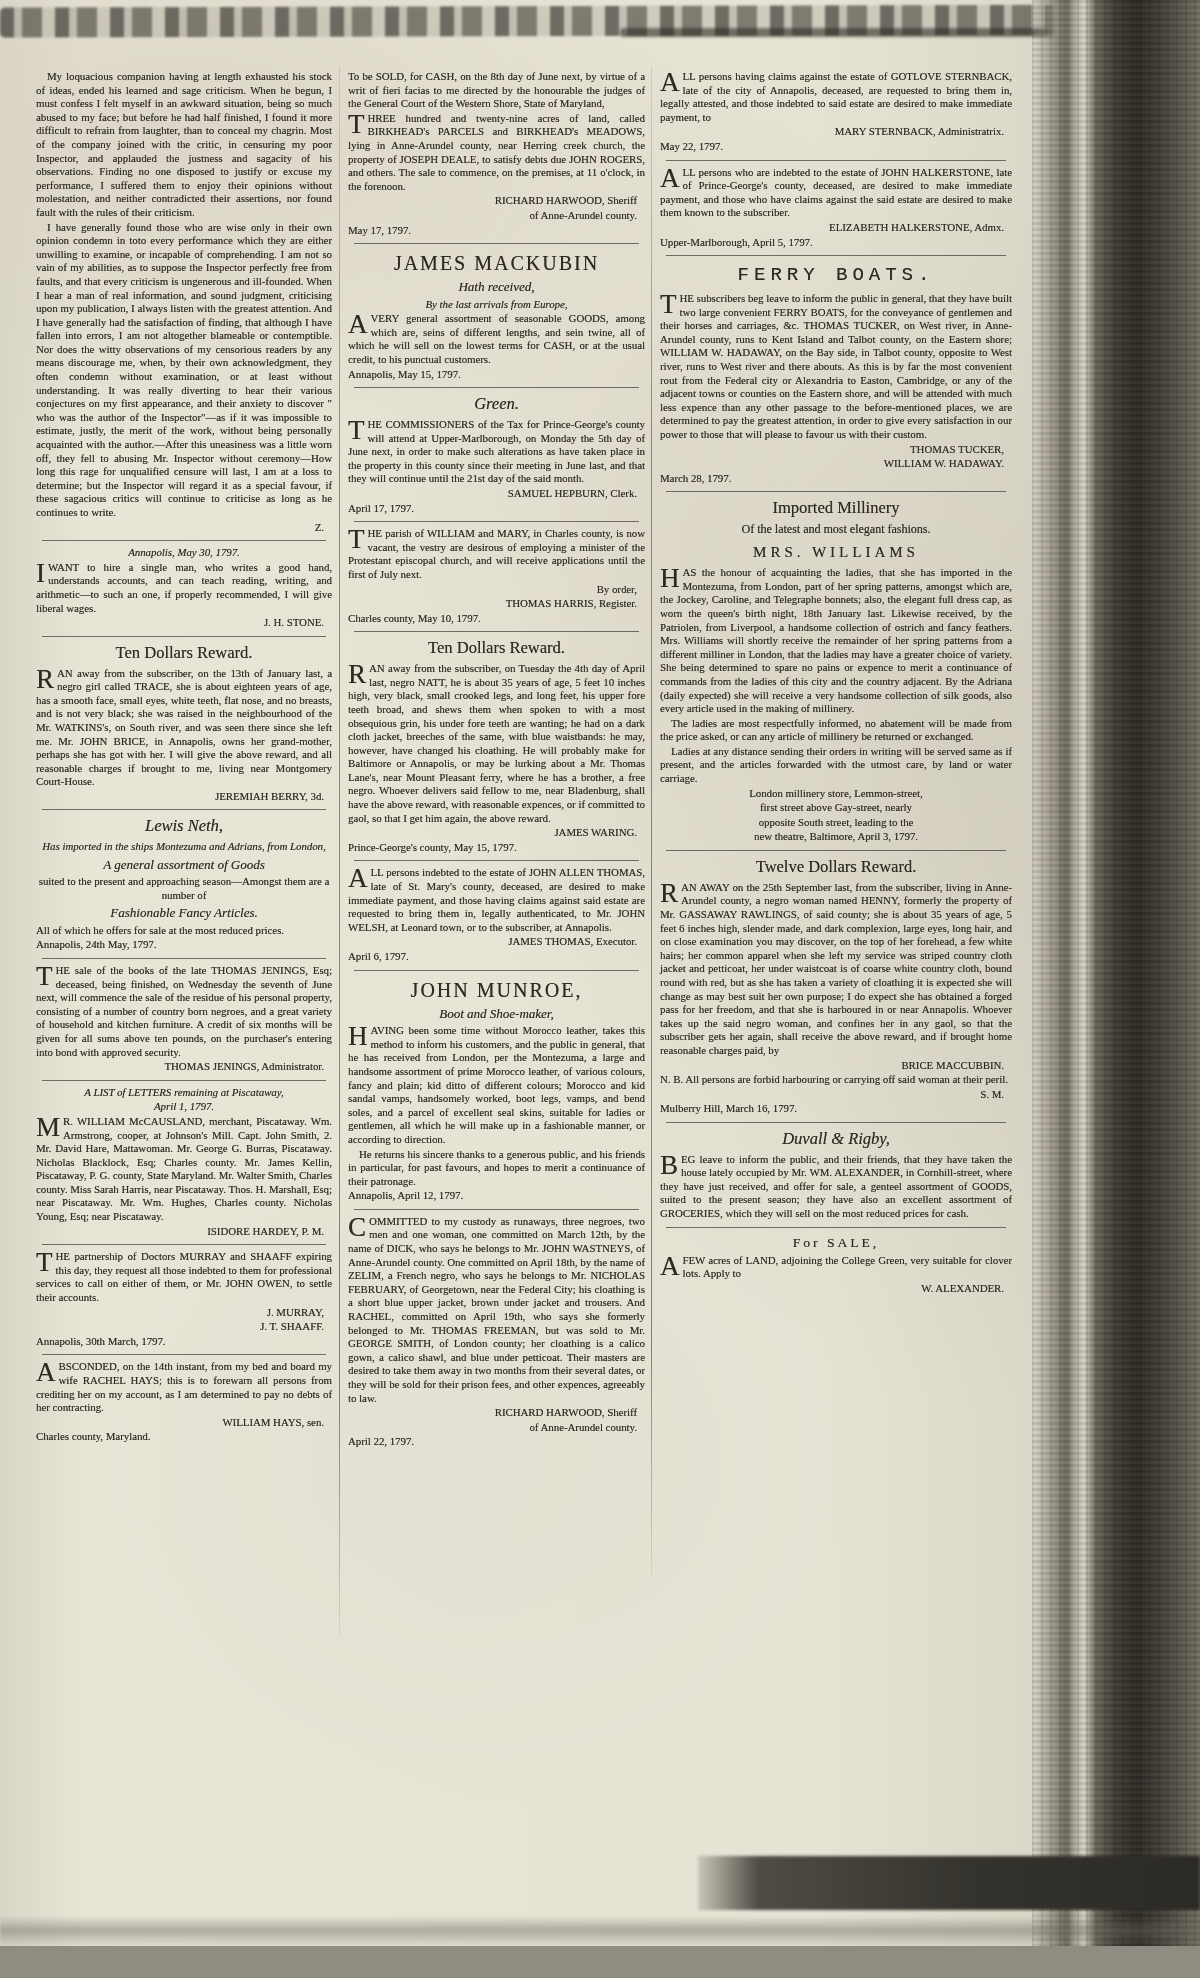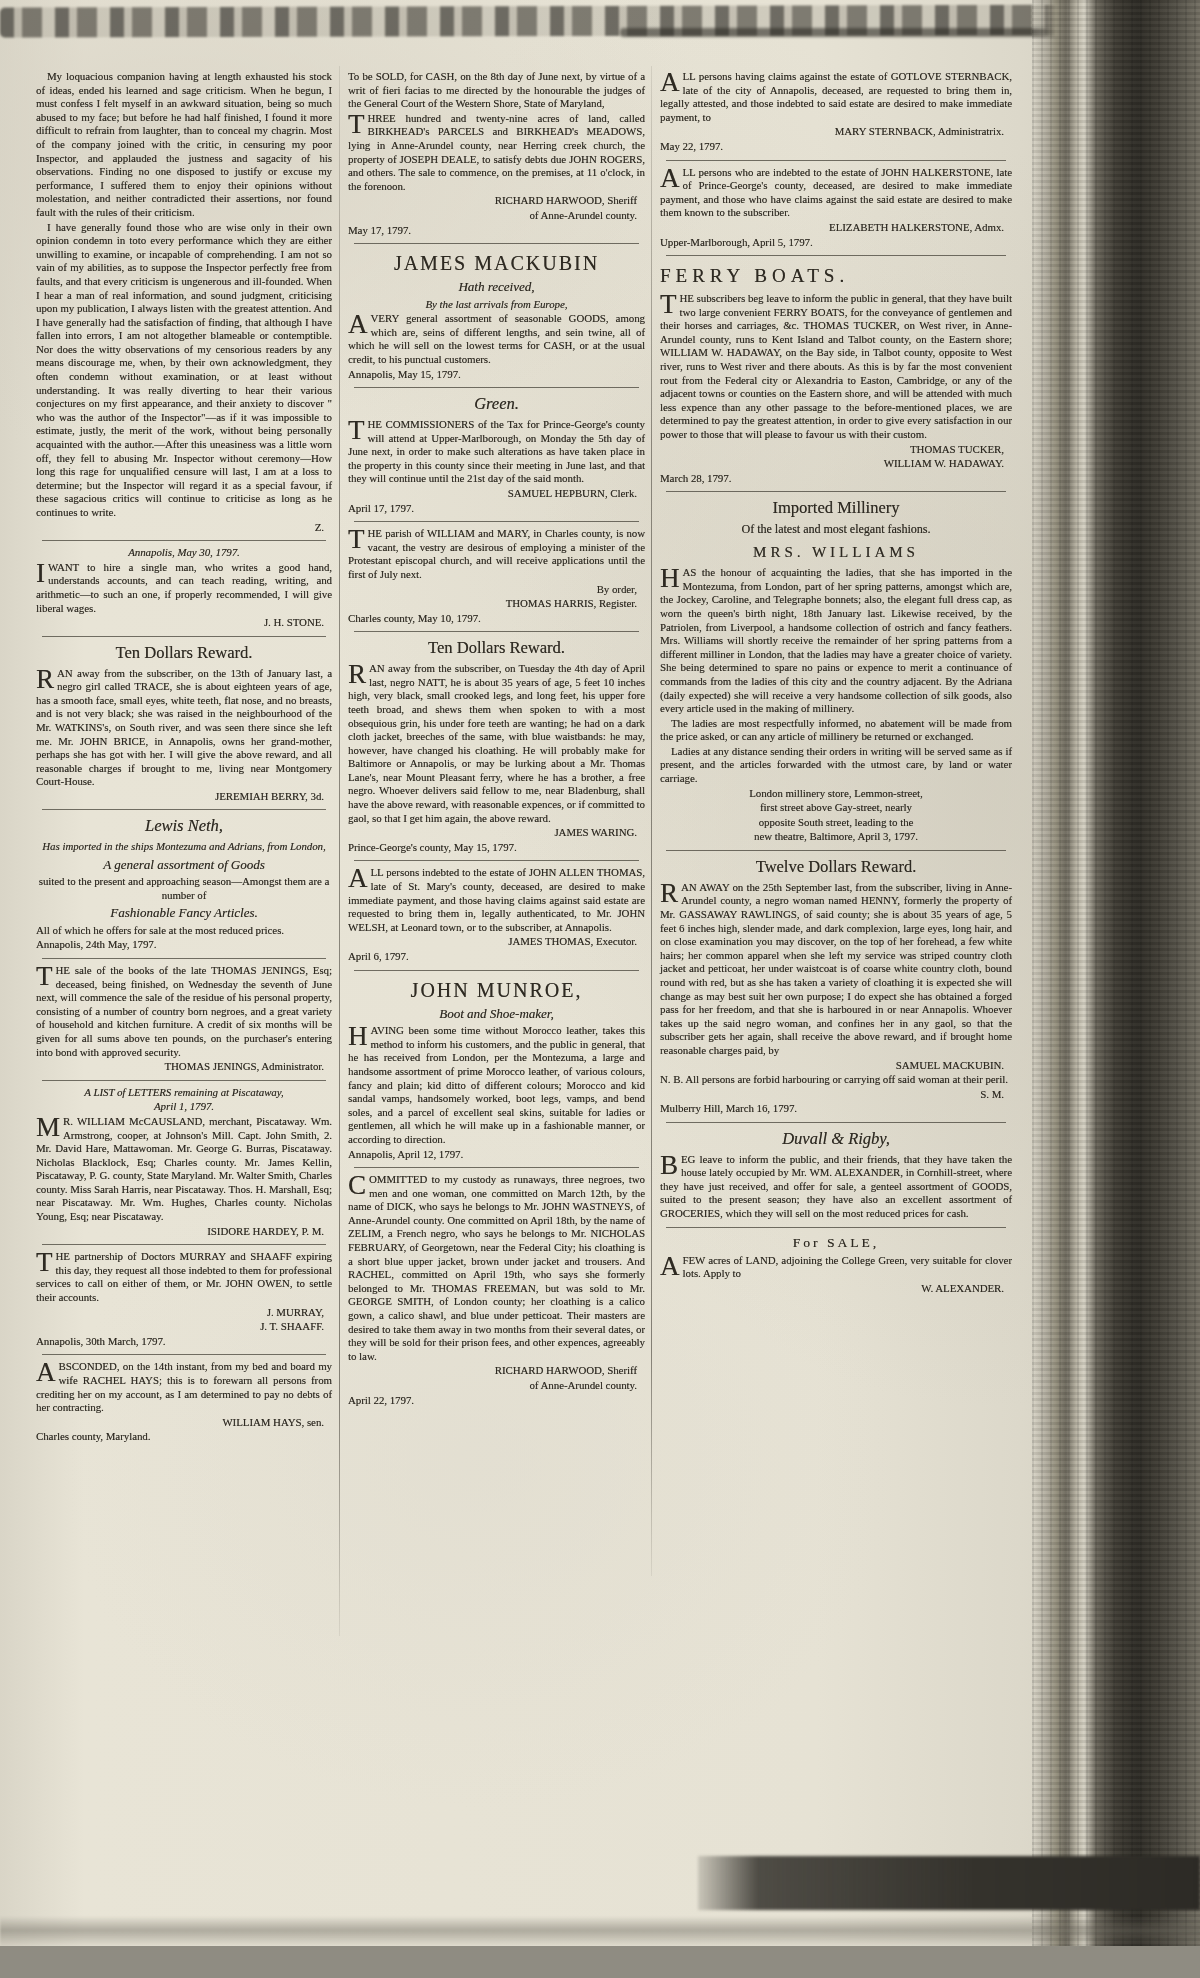--- a/index.html
+++ b/index.html
@@ -65,21 +65,21 @@
     text-shadow:0.2px 0.2px 0.4px rgba(46,42,34,0.55); }
   #col1 { left:36px;  width:296px; }
   #col2 { left:348px; width:297px; }
   #col3 { left:660px; width:352px; }
   .blk { font-size:10.8px; line-height:1.26; text-align:justify; margin:0 0 1px; }
   .p        { text-indent:11px; }
   .p-first  { }
   .drop     { }
   .dropcap  { float:left; font-size:27px; line-height:22px; padding:1px 3px 0 0; }
   .h-lg        { text-align:center; font-size:20px;  letter-spacing:2px; margin:7px 0 3px; }
-  .h-lg-spaced { text-align:left; font-size:19px;  letter-spacing:5px; margin:8px 0 4px; }
+  .h-lg-spaced { text-align:center; font-size:19px;  letter-spacing:5px; margin:8px 0 4px;font-family:Liberation Mono, monospace; }
   .h-md        { text-align:center; font-size:16.5px; margin:6px 0 3px; }
   .h-md-italic { text-align:center; font-size:16.5px; font-style:italic; margin:6px 0 3px; }
   .h-md-spaced { text-align:center; font-size:15px;  letter-spacing:4px; margin:6px 0 4px; }
   .h-sm-spaced { text-align:center; font-size:13.5px; letter-spacing:3px; margin:6px 0 3px; }
   .h-sm-italic { text-align:center; font-size:13px;  font-style:italic; margin:3px 0 2px; }
   .h-sm        { text-align:center; font-size:12px;  margin:3px 0 2px; }
   .line-c      { text-align:center; }
   .line-ci     { text-align:center; font-style:italic; }
   .sig   { text-align:right; padding-right:8px; }
   .date  { text-align:left; }
@@ -162,20 +162,21 @@
       <div class="blk sig">JAMES WARING.</div>
       <div class="blk date">Prince-George's county, May 15, 1797.</div>
       <div class="blk rule"></div>
       <div class="blk drop"><span class="dropcap">A</span>LL persons indebted to the estate of JOHN ALLEN THOMAS, late of St. Mary's county, deceased, are desired to make immediate payment, and those having claims against said estate are requested to bring them in, legally authenticated, to Mr. JOHN WELSH, at Leonard town, or to the subscriber, at Annapolis.</div>
       <div class="blk sig">JAMES THOMAS, Executor.</div>
       <div class="blk date">April 6, 1797.</div>
       <div class="blk rule"></div>
       <div class="blk h-lg">JOHN MUNROE,</div>
       <div class="blk h-sm-italic">Boot and Shoe-maker,</div>
       <div class="blk drop"><span class="dropcap">H</span>AVING been some time without Morocco leather, takes this method to inform his customers, and the public in general, that he has received from London, per the Montezuma, a large and handsome assortment of prime Morocco leather, of various colours, fancy and plain; kid ditto of different colours; Morocco and kid sandal vamps, handsomely worked, boot legs, vamps, and bend soles, and a parcel of excellent seal skins, suitable for ladies or gentlemen, all which he will make up in a fashionable manner, or according to direction.</div>
+      <div class="blk p">He returns his sincere thanks to a generous public, and his friends in particular, for past favours, and hopes to merit a continuance of their patronage.</div>
       <div class="blk date">Annapolis, April 12, 1797.</div>
       <div class="blk rule"></div>
       <div class="blk drop"><span class="dropcap">C</span>OMMITTED to my custody as runaways, three negroes, two men and one woman, one committed on March 12th, by the name of DICK, who says he belongs to Mr. JOHN WASTNEYS, of Anne-Arundel county. One committed on April 18th, by the name of ZELIM, a French negro, who says he belongs to Mr. NICHOLAS FEBRUARY, of Georgetown, near the Federal City; his cloathing is a short blue upper jacket, brown under jacket and trousers. And RACHEL, committed on April 19th, who says she formerly belonged to Mr. THOMAS FREEMAN, but was sold to Mr. GEORGE SMITH, of London county; her cloathing is a calico gown, a calico shawl, and blue under petticoat. Their masters are desired to take them away in two months from their several dates, or they will be sold for their prison fees, and other expences, agreeably to law.</div>
       <div class="blk sig">RICHARD HARWOOD, Sheriff</div>
       <div class="blk sig">of Anne-Arundel county.</div>
       <div class="blk date">April 22, 1797.</div>
     </div>
   <div class="col" id="col3">
       <div class="blk drop"><span class="dropcap">A</span>LL persons having claims against the estate of GOTLOVE STERNBACK, late of the city of Annapolis, deceased, are requested to bring them in, legally attested, and those indebted to said estate are desired to make immediate payment, to</div>
       <div class="blk sig">MARY STERNBACK, Administratrix.</div>
@@ -197,21 +198,21 @@
       <div class="blk drop"><span class="dropcap">H</span>AS the honour of acquainting the ladies, that she has imported in the Montezuma, from London, part of her spring patterns, amongst which are, the Jockey, Caroline, and Telegraphe bonnets; also, the elegant full dress cap, as worn the queen's birth night, 18th January last. Likewise received, by the Patriolen, from Liverpool, a handsome collection of ostrich and fancy feathers. Mrs. Williams will shortly receive the remainder of her spring patterns from a different milliner in London, that the ladies may have a greater choice of variety. She being determined to spare no pains or expence to merit a continuance of commands from the ladies of this city and the country adjacent. By the Adriana (daily expected) she will receive a very handsome collection of silk goods, also every article used in the making of millinery.</div>
       <div class="blk p">The ladies are most respectfully informed, no abatement will be made from the price asked, or can any article of millinery be returned or exchanged.</div>
       <div class="blk p">Ladies at any distance sending their orders in writing will be served same as if present, and the articles forwarded with the utmost care, by land or water carriage.</div>
       <div class="blk line-c">London millinery store, Lemmon-street,</div>
       <div class="blk line-c">first street above Gay-street, nearly</div>
       <div class="blk line-c">opposite South street, leading to the</div>
       <div class="blk line-c">new theatre, Baltimore, April 3, 1797.</div>
       <div class="blk rule"></div>
       <div class="blk h-md">Twelve Dollars Reward.</div>
       <div class="blk drop"><span class="dropcap">R</span>AN AWAY on the 25th September last, from the subscriber, living in Anne-Arundel county, a negro woman named HENNY, formerly the property of Mr. GASSAWAY RAWLINGS, of said county; she is about 35 years of age, 5 feet 6 inches high, slender made, and dark complexion, large eyes, long hair, and on close examination you may discover, on the top of her forehead, a few white hairs; her common apparel when she left my service was striped country cloth jacket and petticoat, her under waistcoat is of coarse white country cloth, bound round with red, but as she has taken a variety of cloathing it is expected she will change as may best suit her own purpose; I do expect she has obtained a forged pass for her freedom, and that she is harboured in or near Annapolis. Whoever takes up the said negro woman, and confines her in any gaol, so that the subscriber gets her again, shall receive the above reward, and if brought home reasonable charges paid, by</div>
-      <div class="blk sig">SAMUEL MACKUBIN.</div>
+      <div class="blk sig">BRICE MACCUBBIN.</div>
       <div class="blk p-first">N. B. All persons are forbid harbouring or carrying off said woman at their peril.</div>
       <div class="blk sig">S. M.</div>
       <div class="blk date">Mulberry Hill, March 16, 1797.</div>
       <div class="blk rule"></div>
       <div class="blk h-md-italic">Duvall &amp; Rigby,</div>
       <div class="blk drop"><span class="dropcap">B</span>EG leave to inform the public, and their friends, that they have taken the house lately occupied by Mr. WM. ALEXANDER, in Cornhill-street, where they have just received, and offer for sale, a genteel assortment of GOODS, suited to the present season; they have also an excellent assortment of GROCERIES, which they will sell on the most reduced prices for cash.</div>
       <div class="blk rule"></div>
       <div class="blk h-sm-spaced">For SALE,</div>
       <div class="blk drop"><span class="dropcap">A</span>FEW acres of LAND, adjoining the College Green, very suitable for clover lots. Apply to</div>
       <div class="blk sig">W. ALEXANDER.</div>

